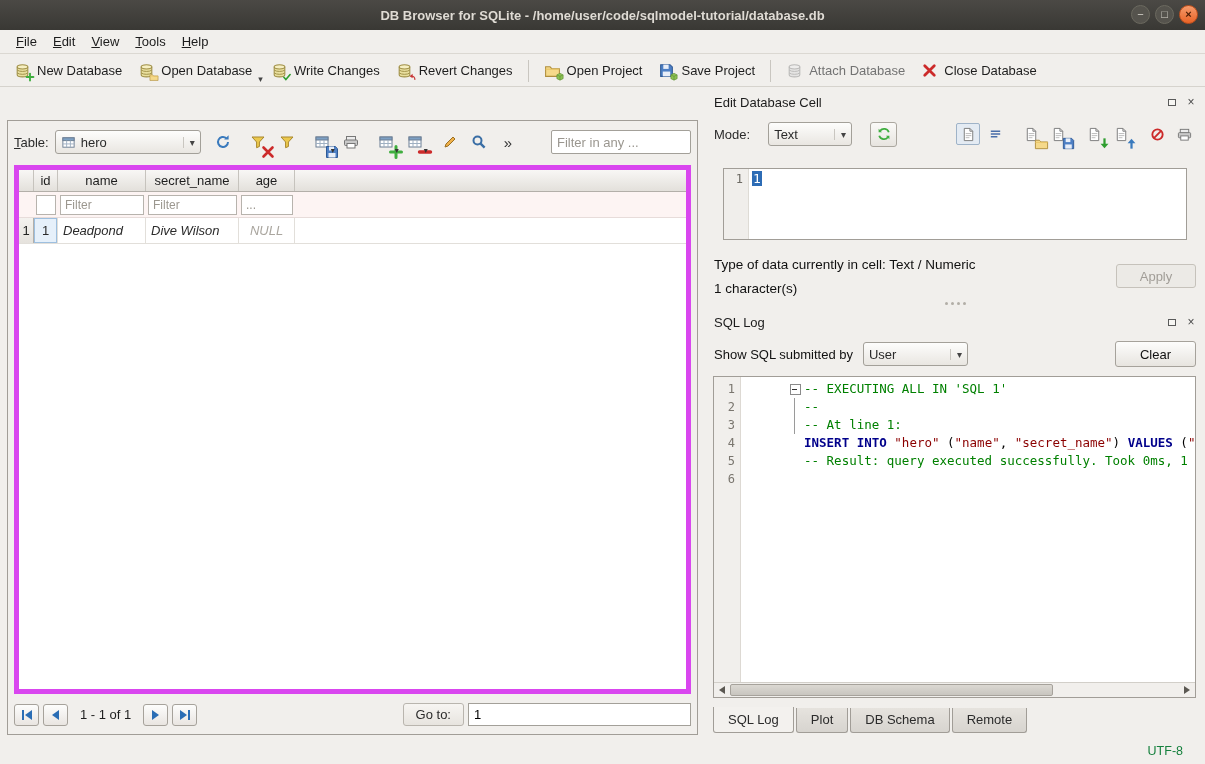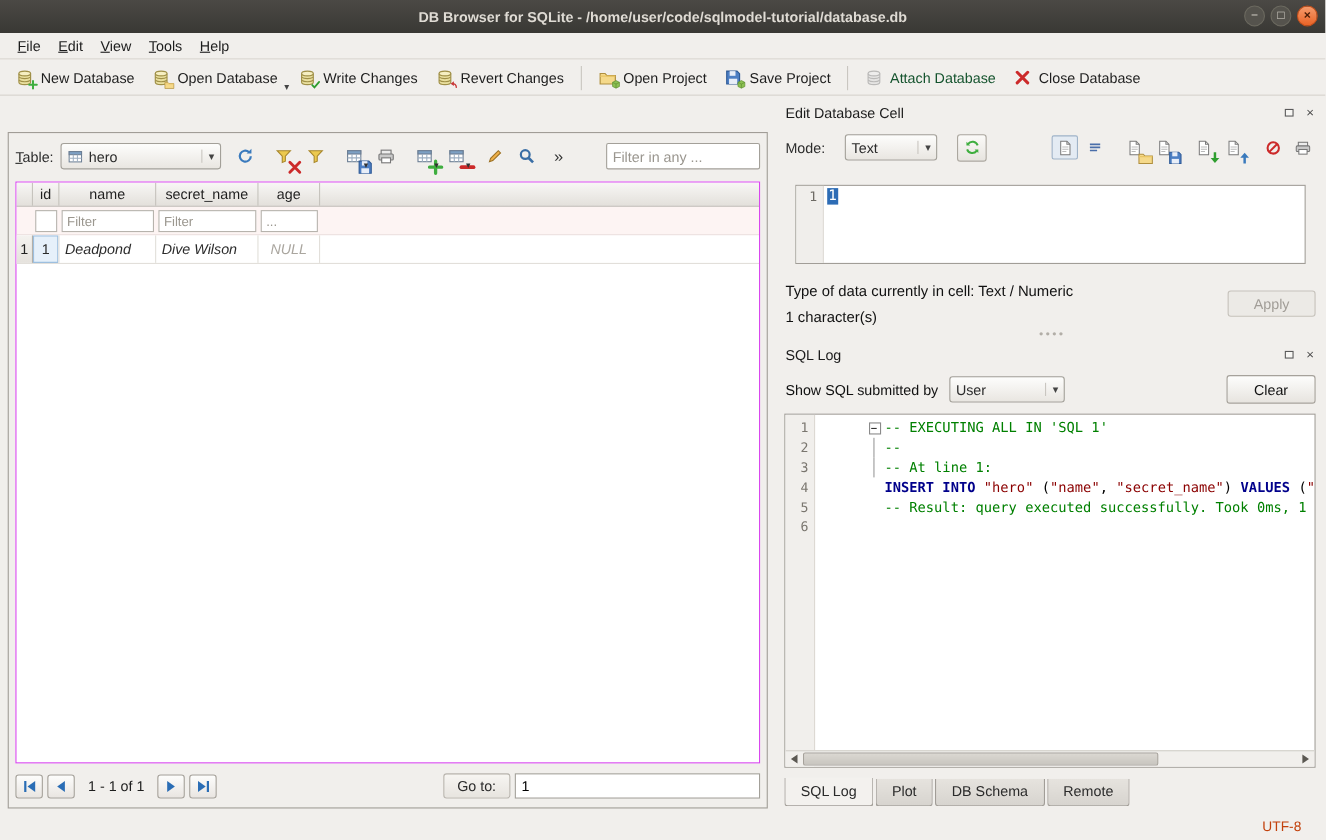--- a/index.html
+++ b/index.html
@@ -21,21 +21,21 @@
   
   .menubar { position:absolute; left:0; top:30px; width:100%; height:24px; background:#f1efec;
     border-bottom:1px solid #dbd8d2; display:flex; align-items:center; padding-left:8px; }
   .menu-item { display:inline-block; padding:3px 8px; color:#1c1c1c; }
   .menu-item::first-letter { text-decoration:underline; }
 
   
   .toolbar { position:absolute; left:0; top:55px; width:100%; height:32px; background:#f1efec;
     border-bottom:1px solid #d6d3cd; display:flex; align-items:center; padding-left:6px; }
   .tool-btn { display:flex; align-items:center; gap:6px; padding:5px 8px; border-radius:3px; color:#1e1e1e; }
-  .tool-btn.disabled { color:#14532d; }
+  .tool-btn.disabled { color:#737373; }
   .tool-btn.disabled .ticon { filter:grayscale(1); opacity:.55; }
   .tool-sep { width:1px; height:22px; background:#c9c6c0; margin:0 7px; }
   .ticon { position:relative; width:17px; height:17px; flex:none; }
   .ticon > svg { width:17px; height:17px; display:block; }
   .badge { position:absolute; right:-4px; bottom:-3px; width:10px; height:10px; }
   .badge svg { width:10px; height:10px; display:block; }
   .caret { font-size:9px; color:#444; margin-left:-2px; align-self:flex-end; padding-bottom:2px; }
 
   
   .lpane { position:absolute; left:0; top:90px; width:706px; bottom:24px; }
@@ -60,21 +60,21 @@
   .icon-btn svg { width:16px; height:16px; }
   .icon-btn .badge { right:1px; bottom:0; }
   .icon-btn .dd { position:absolute; right:0px; bottom:-1px; font-size:8px; color:#333; }
   .grp { margin-left:6px; }
   .chevron-more { font-size:15px; color:#333; margin-left:8px; }
   .filter-any { margin-left:auto; width:140px; height:24px; border:1px solid #a3a099; border-radius:2px;
     padding:0 5px; font-size:13px; color:#333; background:#fff; }
   .filter-any::placeholder { color:#9a968f; }
 
   
-  .grid { position:absolute; left:6px; right:6px; top:44px; bottom:40px; border:1px solid #d946ef; background:#fff; overflow:hidden; }
+  .grid { position:absolute; left:6px; right:6px; top:44px; bottom:40px; border:5px solid #d946ef; background:#fff; overflow:hidden; }
   .ghead { display:flex; height:22px; background:linear-gradient(#f8f7f5,#e3e0db); border-bottom:1px solid #b3afa9; }
   .gh { display:flex; align-items:center; justify-content:center; border-right:1px solid #c6c3bd; font-size:13px; color:#1e1e1e; }
   .c0 { width:15px; flex:none; } .c1 { width:24px; flex:none; } .c2 { width:88px; flex:none; }
   .c3 { width:93px; flex:none; } .c4 { width:56px; flex:none; } .cfill { flex:1; border-right:none !important; }
   .gfilter { display:flex; height:26px; background:#fdf4f3; border-bottom:1px solid #e7dcda; align-items:center; }
   .gf { display:flex; align-items:center; justify-content:center; height:100%; }
   .finput { width:calc(100% - 4px); height:20px; border:1px solid #b7b3ad; background:#fff; font-size:12px; padding:0 4px; }
   .finput::placeholder { color:#9b978f; }
   .finput.tiny { width:20px; padding:0 2px; }
   .gdata { display:flex; height:26px; background:#fff; border-bottom:1px solid #e2dfda; }
@@ -154,21 +154,21 @@
   .htrack { flex:1; position:relative; }
   .hthumb { position:absolute; left:0; top:1px; bottom:1px; width:72%; background:linear-gradient(#dbd8d2,#c8c5bf);
     border:1px solid #a6a29b; border-radius:2px; }
 
   .btabs { position:absolute; left:7px; top:618px; display:flex; align-items:flex-start; }
   .btab { padding:4px 14px 5px; background:linear-gradient(#e6e3de,#d7d4cf); border:1px solid #a19d97; border-top:none;
     border-radius:0 0 3px 3px; margin-right:2px; color:#2b2b2b; }
   .btab.active { background:#f3f1ee; margin-top:-1px; padding-top:5px; position:relative; z-index:2; }
 
   .statusbar { position:absolute; left:0; bottom:0; width:100%; height:24px; background:#f1efec; }
-  .enc { position:absolute; right:22px; top:4px; color:#c2410c; font-size:12.5px;margin-left:34px; }
+  .enc { position:absolute; right:22px; top:4px; color:#15803d; font-size:12.5px;margin-left:34px; }
 </style>
 </head>
 <body>
 
 <svg width="0" height="0" style="position:absolute">
   <defs>
     <symbol id="s-db" viewBox="0 0 16 16">
       <path d="M3 4.5 V12 c0 1.2 2.2 2 5 2 s5-.8 5-2 V4.5" fill="#e9df9e" stroke="#a09048"></path>
       <ellipse cx="8" cy="4.5" rx="5" ry="2" fill="#f6efc2" stroke="#a09048"></ellipse>
       <path d="M3 7.6c1.2.9 2.9 1.3 5 1.3s3.8-.4 5-1.3 M3 10.3c1.2.9 2.9 1.3 5 1.3s3.8-.4 5-1.3" fill="none" stroke="#a09048" stroke-width=".9"></path>

